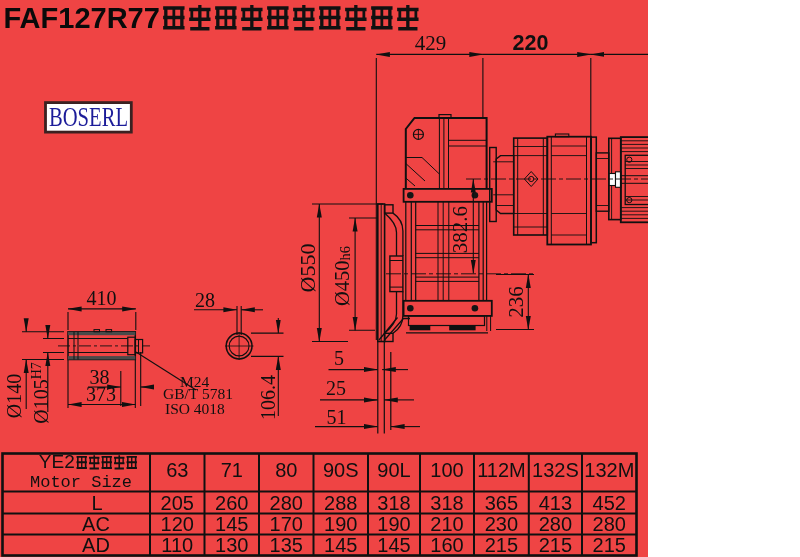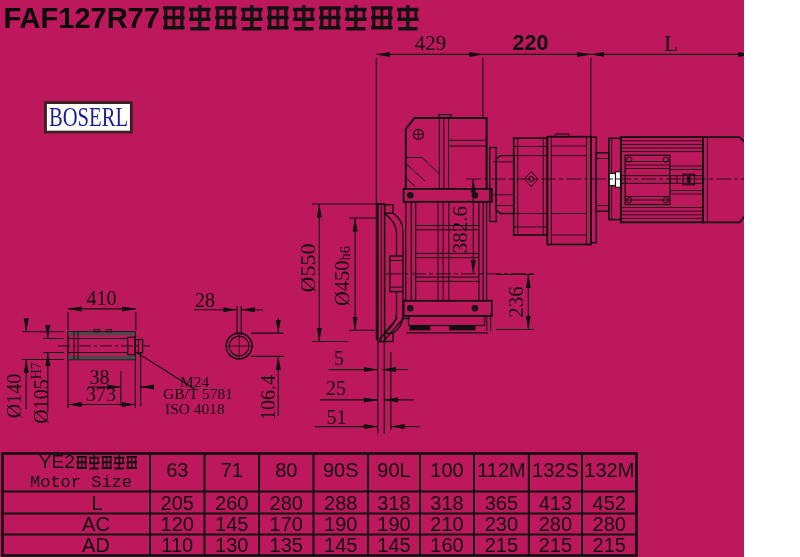--- a/index.html
+++ b/index.html
@@ -1,16 +1,16 @@
 <!DOCTYPE html>
 <html><head>
 <meta charset="utf-8">
 <style>
   html,body{margin:0;padding:0;background:#ffffff;}
-  #page{position:relative;width:744px;height:557px;background:#be185d;overflow:hidden;
+  #page{position:relative;width:648px;height:557px;background:#ef4444;overflow:hidden;
         font-family:"Liberation Sans", sans-serif;}
 
 </style>
 </head>
 <body>
 <div id="page">
 <svg width="800" height="557" viewBox="0 0 800 557" xmlns="http://www.w3.org/2000/svg">
 <defs>
   <marker id="ar" viewBox="0 0 14 6" refX="13.6" refY="3" markerWidth="14" markerHeight="6" orient="auto-start-reverse" markerUnits="userSpaceOnUse">
     <path d="M14,3 L0,0.5 L0,5.5 Z" fill="#101010"></path>

